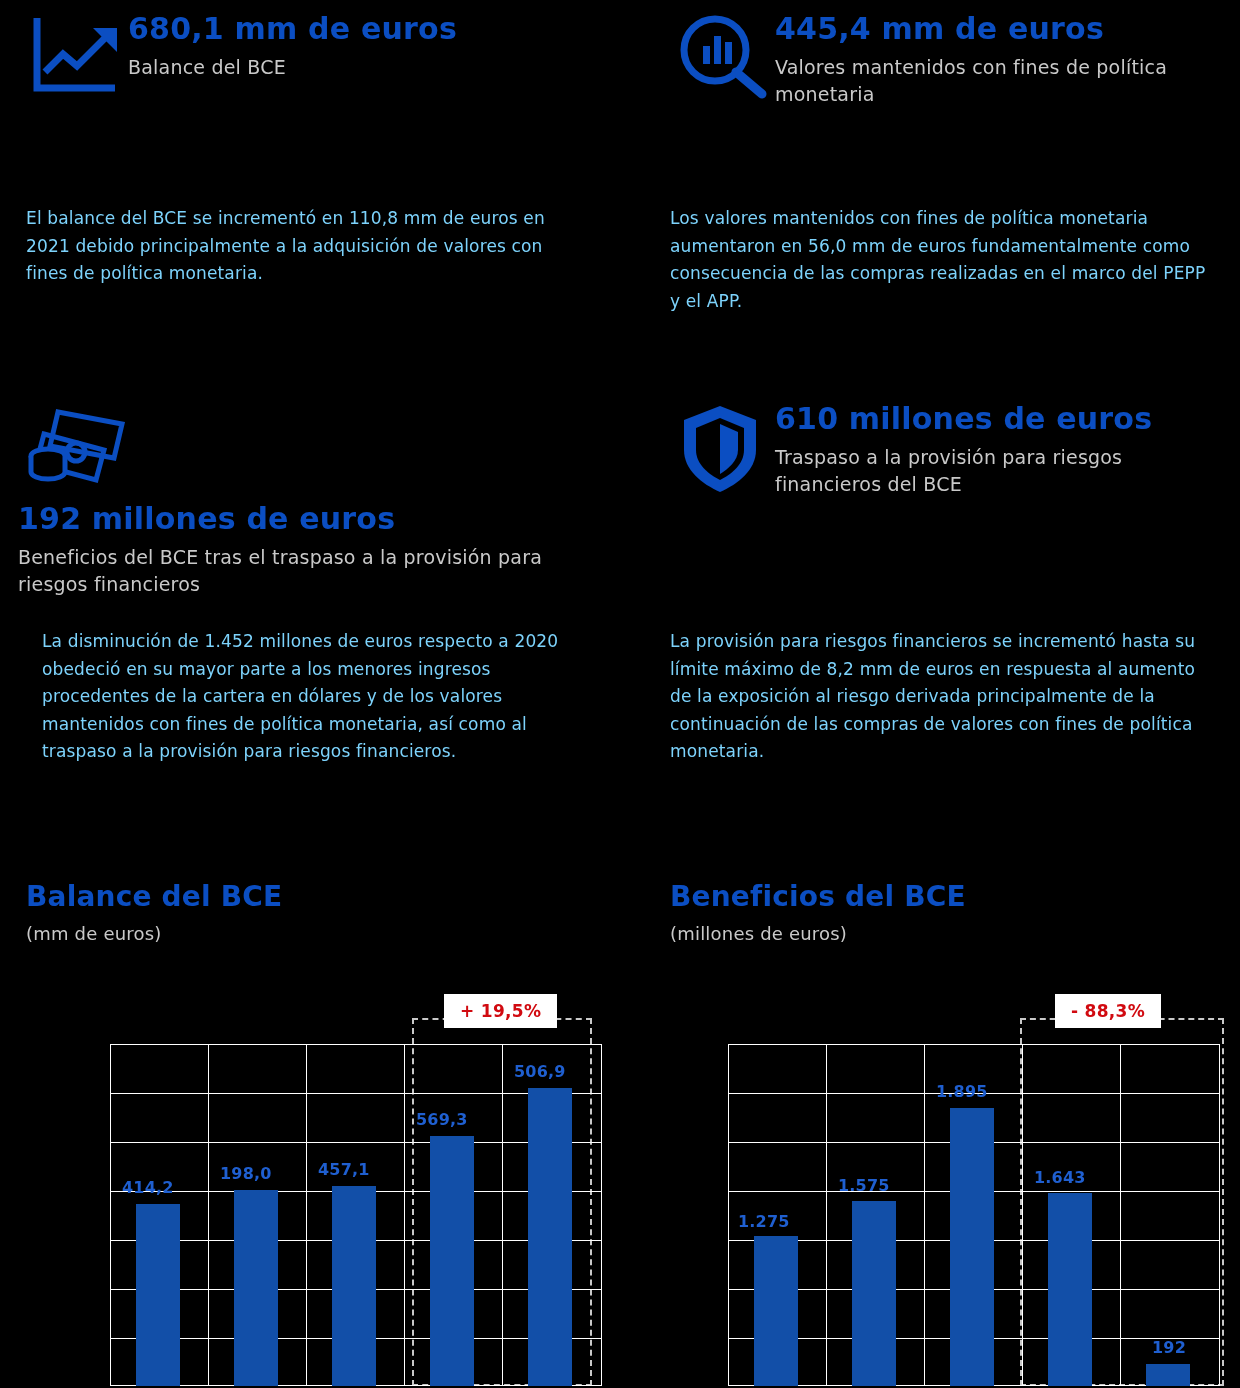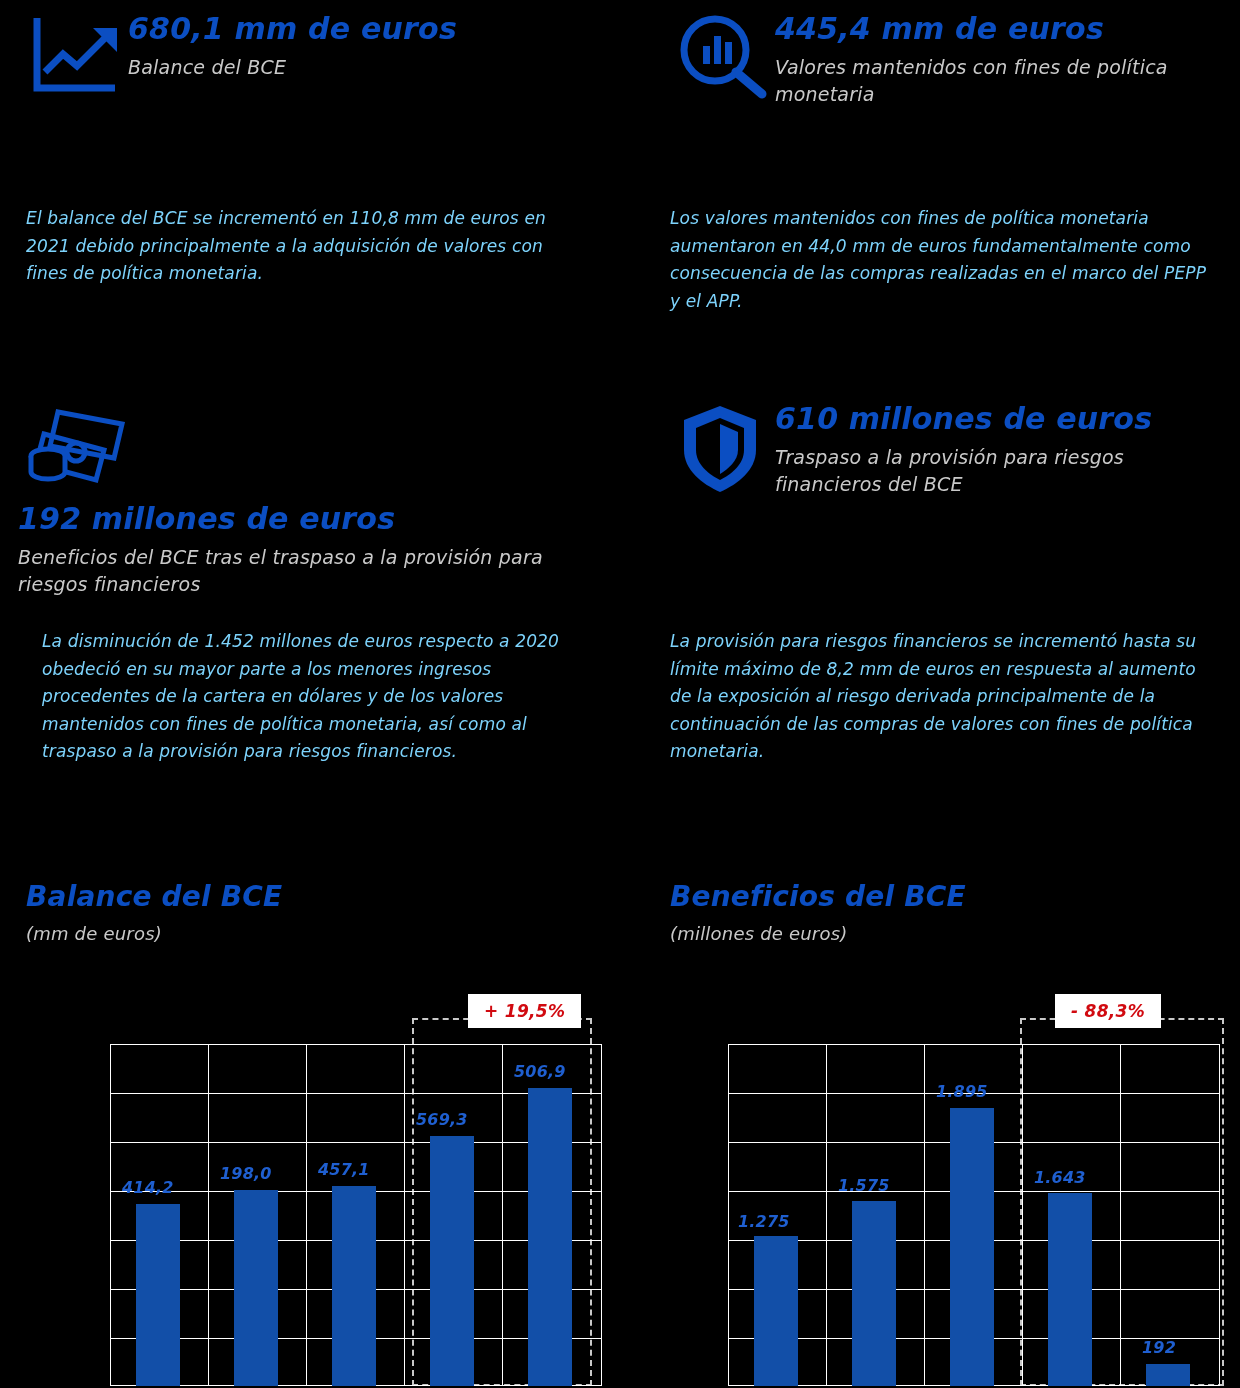--- a/index.html
+++ b/index.html
@@ -12,21 +12,20 @@
     height: 1388px;
     font-family: "DejaVu Sans", sans-serif;
     color: #cfcfcf;
     position: relative;
     overflow: hidden;
   }
   .page {
     position: relative;
     width: 1240px;
     height: 1388px;
-    font-style: italic;
   }
 
   
   .kpi {
     position: absolute;
     display: flex;
     align-items: flex-start;
   }
   .kpi-icon {
     flex: 0 0 auto;
@@ -158,21 +157,21 @@
         <rect x="44" y="26" width="7" height="28" fill="#0b4ec2"></rect>
         <rect x="55" y="32" width="7" height="22" fill="#0b4ec2"></rect>
         <line x1="66" y1="62" x2="92" y2="84" stroke="#0b4ec2" stroke-width="9" stroke-linecap="round"></line>
       </svg>
     </div>
     <div class="kpi-text">
       <div class="kpi-value">445,4 mm de euros</div>
       <div class="kpi-label">Valores mantenidos con fines de política monetaria</div>
     </div>
   </div>
-  <div class="para" style="left:670px; top:205px; width:545px;">Los valores mantenidos con fines de política monetaria aumentaron en 44,0 mm de euros fundamentalmente como consecuencia de las compras realizadas en el marco del PEPP y el APP.</div>
+  <div class="para" style="left:670px; top:205px; width:545px;">Los valores mantenidos con fines de política monetaria aumentaron en 56,0 mm de euros fundamentalmente como consecuencia de las compras realizadas en el marco del PEPP y el APP.</div>
 
   <div class="kpi" style="left:18px; top:400px; width:560px;flex-direction:column;">
     <div class="kpi-icon">
       <svg width="110" height="96" viewBox="0 0 110 96">
         <g stroke="#0b4ec2" stroke-width="5" fill="none">
           <path d="M40 12 L104 24 L96 58 L32 46 Z"></path>
           <path d="M26 34 L86 50 L78 80 L18 64 Z"></path>
           <circle cx="58" cy="52" r="9"></circle>
         </g>
         <ellipse cx="30" cy="56" rx="17" ry="7" stroke="#0b4ec2" stroke-width="5" fill="#000"></ellipse>
@@ -202,21 +201,21 @@
   <div class="para" style="left:670px; top:628px; width:545px;">La provisión para riesgos financieros se incrementó hasta su límite máximo de 8,2 mm de euros en respuesta al aumento de la exposición al riesgo derivada principalmente de la continuación de las compras de valores con fines de política monetaria.</div>
 
   <div class="chart-block" style="left:26px; top:880px; width:580px;">
     <div class="chart-title">Balance del BCE</div>
     <div class="chart-sub">(mm de euros)</div>
 
     <div class="plot" style="height:420px;">
 
       <div class="dashbox" style="left:386px; top:52px; width:180px; height:368px;"></div>
 
-      <div class="delta-badge" style="left:418px; top:28px;margin-left:24px;">+ 19,5%</div>
+      <div class="delta-badge" style="left:418px; top:28px;">+ 19,5%</div>
 
       <div class="grid-box" style="left:84px; top:78px; width:492px; height:342px;">
         <div class="grid-v" style="left:97px;"></div>
         <div class="grid-v" style="left:195px;"></div>
         <div class="grid-v" style="left:293px;"></div>
         <div class="grid-v" style="left:391px;"></div>
         <div class="grid-h" style="top:48px;"></div>
         <div class="grid-h" style="top:97px;"></div>
         <div class="grid-h" style="top:146px;"></div>
         <div class="grid-h" style="top:195px;"></div>
@@ -262,17 +261,17 @@
       <div class="bar" style="left:84px; width:44px; height:150px;"></div>
       <div class="bar" style="left:182px; width:44px; height:185px;"></div>
       <div class="bar" style="left:280px; width:44px; height:278px;"></div>
       <div class="bar" style="left:378px; width:44px; height:193px;"></div>
       <div class="bar" style="left:476px; width:44px; height:22px;"></div>
 
       <div class="bar-label" style="left:68px; top:246px;">1.275</div>
       <div class="bar-label" style="left:168px; top:210px;">1.575</div>
       <div class="bar-label" style="left:266px; top:116px;">1.895</div>
       <div class="bar-label" style="left:364px; top:202px;">1.643</div>
-      <div class="bar-label" style="left:472px; top:372px;">192</div>
+      <div class="bar-label" style="left:482px; top:372px;">192</div>
     </div>
   </div>
 
 </div>
 
 </body></html>

